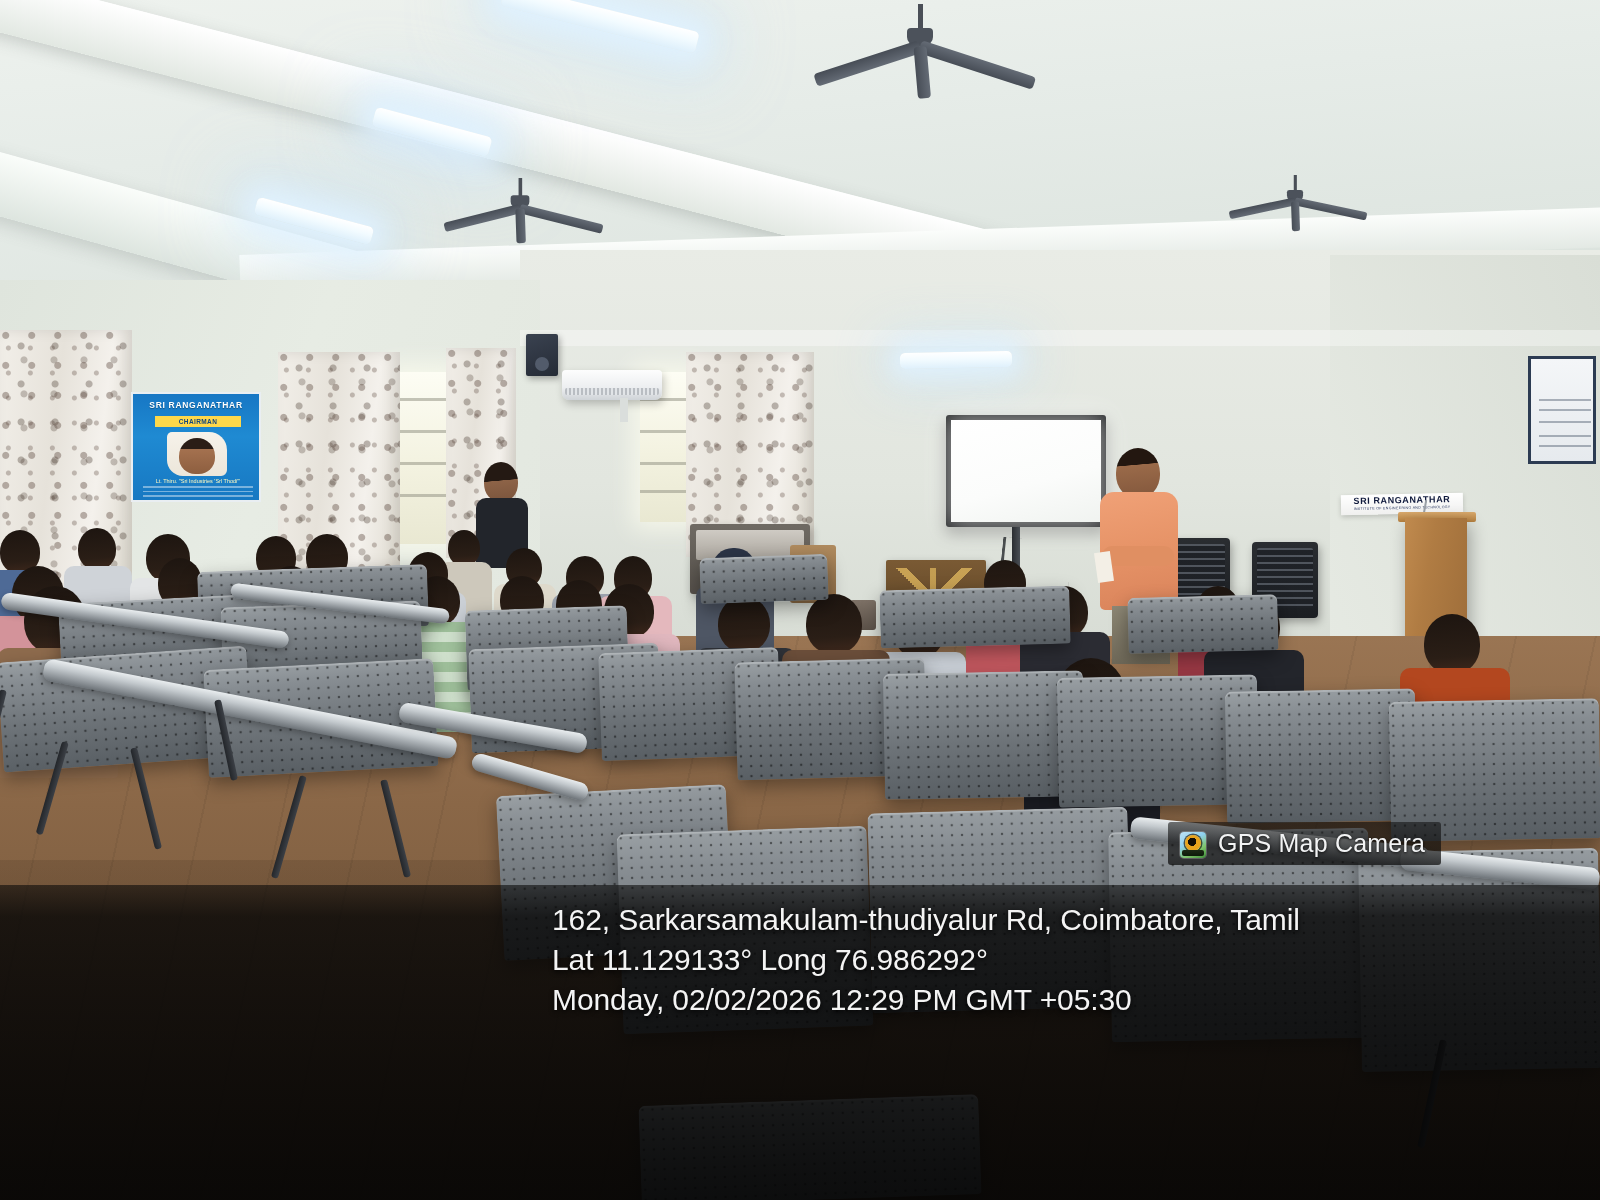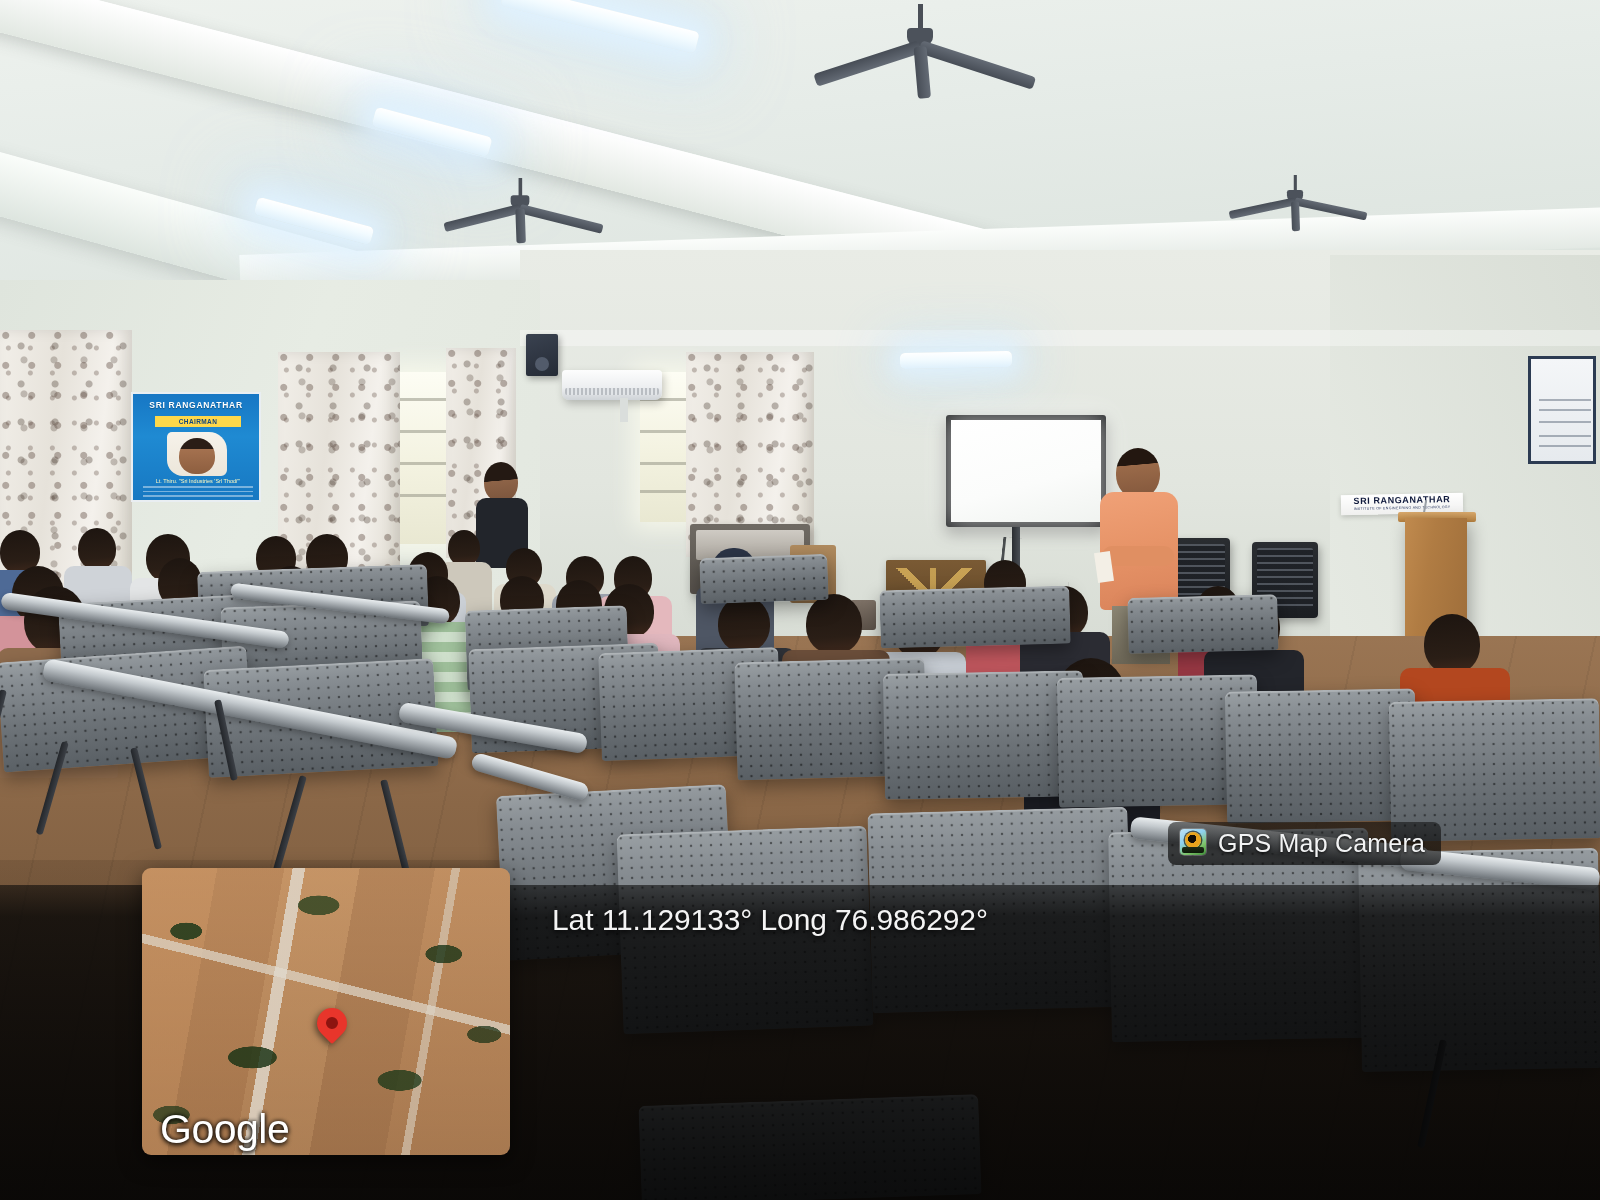--- a/index.html
+++ b/index.html
@@ -321,24 +321,24 @@
   }
   .legv {
     position:absolute; width:7px; border-radius:3px;
     background:linear-gradient(90deg,#23262a,#3c4046);
     transform-origin:top center;
   }
 
   
   .gps-badge {
     position:absolute; left:1168px; top:822px;
-    display:flex; align-items:flex-start; gap:12px;
+    display:flex; align-items:flex-end; gap:12px;
     padding:7px 16px 7px 12px;
     background:linear-gradient(180deg, rgba(12,12,12,.55), rgba(10,10,10,.72));
-    border-radius:8px;
+    border-radius:3px;
   }
   .gps-badge .app-icon {
     width:26px; height:26px; border-radius:4px; position:relative; flex:none;
     background:linear-gradient(150deg,#bfe2f5 0%,#8fd1ef 38%,#7ec36a 70%,#3f8d3a 100%);
     overflow:hidden; box-shadow:0 0 0 1px rgba(255,255,255,.22);
   }
   .gps-badge .app-icon .lens {
     position:absolute; left:5px; top:3px; width:16px; height:16px; border-radius:50%;
     background:radial-gradient(circle at 45% 42%, #120d05 0 32%, #e8a31d 33% 70%, #f6c64b 71% 100%);
     box-shadow:0 0 0 1.5px rgba(20,14,4,.65);
@@ -695,22 +695,20 @@
   <div class="gps-badge">
     <span class="app-icon">
       <span class="lens"></span>
         <span class="base"></span>
     </span>
     <span class="app-label">GPS Map Camera</span>
   </div>
 
   <div class="gps-panel"></div>
 
-  <div class="gps-map">
-    <span class="pin"></span>
-    <span class="gwm">Google</span>
+
+  <div class="gps-text">
+    <div class="gps-line">162, Sarkarsamakulam-thudiyalur Rd, Coimbatore, Tamil</div>
+    <div class="gps-line">Lat 11.129133° Long 76.986292°</div>
+    <div class="gps-line">Monday, 02/02/2026 12:29 PM GMT +05:30</div>
   </div>
 
-  <div class="gps-text">
-    <div class="gps-line">Lat 11.129133° Long 76.986292°</div>
-  </div>
-
 </div>
 
 </body></html>

